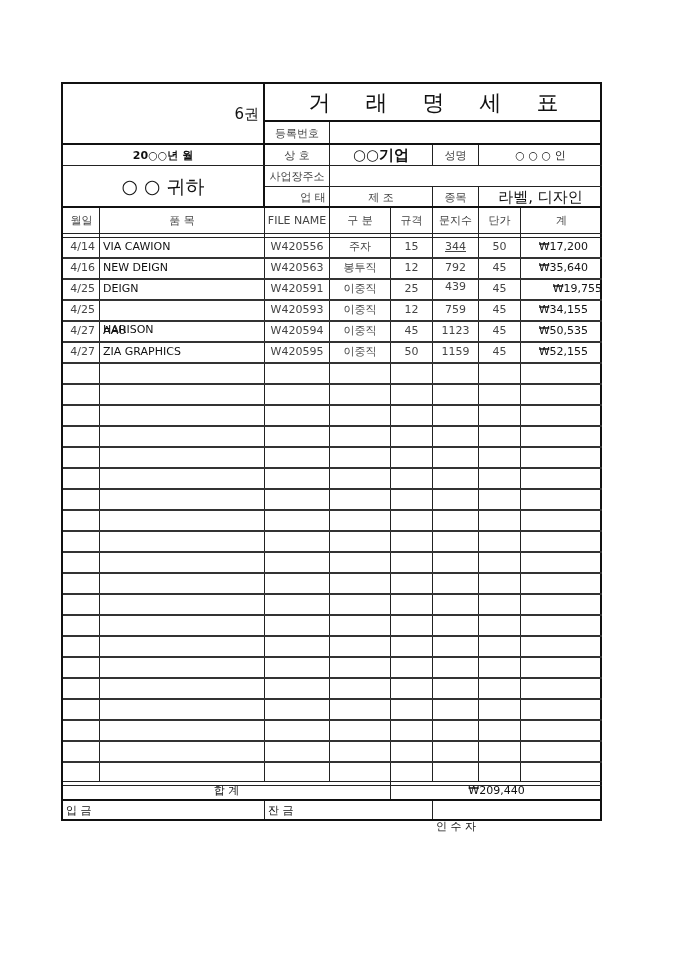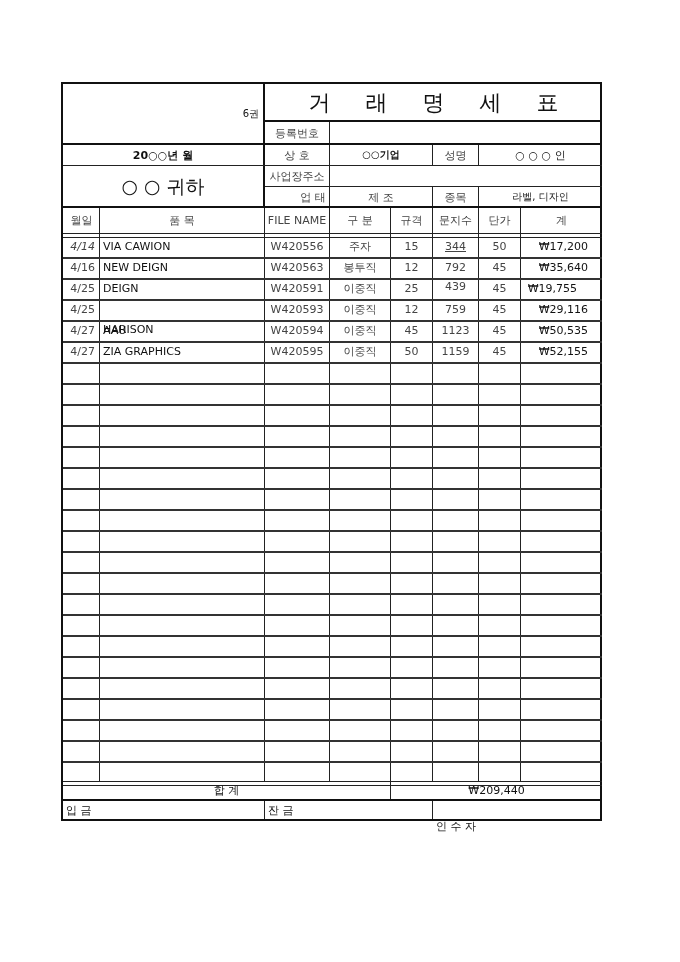--- a/index.html
+++ b/index.html
@@ -8,21 +8,21 @@
   .hl { position: absolute; height: 0; border-top: 1px solid #222; }
   .hl2 { position: absolute; height: 0; border-top: 2px solid #111; }
   .vl { position: absolute; width: 0; border-left: 1px solid #222; }
   .vl2 { position: absolute; width: 0; border-left: 2px solid #111; }
   .cell { position: absolute; display: flex; align-items: center; justify-content: center; box-sizing: border-box; font-size: 11px; white-space: nowrap; overflow: hidden; }
   .left { justify-content: flex-start; padding-left: 3px; }
   .right { justify-content: flex-end; padding-right: 4px; }
   .gray { color: #444; }
   .title { font-size: 22px; letter-spacing: 14px; padding-left: 14px; }
   .big { font-size: 19px; }
-  .med { font-size: 10px; }
+  .med { font-size: 15px; }
   .bold { font-weight: bold; }
   .dbl { position: absolute; height: 3px; border-top: 1px solid #222; border-bottom: 1px solid #222; box-sizing: content-box; }
 </style>
 </head>
 <body>
 
 <div class="sheet"></div>
 
 <div class="cell right med" style="left:63px;top:84px;width:200px;height:60px;">6권</div>
 
@@ -71,21 +71,21 @@
     <div class="cell gray" style="left:64px;top:208px;width:35px;height:25px;">월일</div>
     <div class="cell gray" style="left:100px;top:208px;width:164px;height:25px;">품      목</div>
     <div class="cell gray" style="left:265px;top:208px;width:64px;height:25px;">FILE NAME</div>
     <div class="cell gray" style="left:330px;top:208px;width:60px;height:25px;">구 분</div>
     <div class="cell gray" style="left:391px;top:208px;width:41px;height:25px;">규격</div>
     <div class="cell gray" style="left:433px;top:208px;width:45px;height:25px;">문지수</div>
     <div class="cell gray" style="left:479px;top:208px;width:41px;height:25px;">단가</div>
     <div class="cell gray" style="left:521px;top:208px;width:81px;height:25px;">계</div>
     <div class="dbl" style="left:63px;top:233px;width:539px;"></div>
     <div class="" style="position:absolute;left:63px;top:236px;width:539px;height:21px;"></div>
-    <div class="cell right gray" style="left:64px;top:236px;width:35px;height:21px;font-style:italic;">4/14</div>
+    <div class="cell right gray" style="left:64px;top:236px;width:35px;height:21px;">4/14</div>
     <div class="cell left" style="left:100px;top:236px;width:164px;height:21px;">VIA CAWION</div>
     <div class="cell  gray" style="left:265px;top:236px;width:64px;height:21px;">W420556</div>
     <div class="cell  gray" style="left:330px;top:236px;width:60px;height:21px;">주자</div>
     <div class="cell  gray" style="left:391px;top:236px;width:41px;height:21px;">15</div>
     <div class="cell  gray" style="left:433px;top:236px;width:45px;height:21px;text-decoration:underline;">344</div>
     <div class="cell  gray" style="left:479px;top:236px;width:41px;height:21px;">50</div>
     <div class="cell right" style="left:521px;top:236px;width:81px;height:21px;padding-right:14px;">₩17,200</div>
     <div class="hl" style="left:63px;top:257px;width:539px;border-top-width:2px;border-color:#333;"></div>
     <div class="" style="position:absolute;left:63px;top:257px;width:539px;height:21px;"></div>
     <div class="cell right gray" style="left:64px;top:257px;width:35px;height:21px;">4/16</div>
@@ -98,31 +98,31 @@
     <div class="cell right" style="left:521px;top:257px;width:81px;height:21px;padding-right:14px;">₩35,640</div>
     <div class="hl" style="left:63px;top:278px;width:539px;border-top-width:2px;border-color:#333;"></div>
     <div class="" style="position:absolute;left:63px;top:278px;width:539px;height:21px;"></div>
     <div class="cell right gray" style="left:64px;top:278px;width:35px;height:21px;">4/25</div>
     <div class="cell left" style="left:100px;top:278px;width:164px;height:21px;">DEIGN</div>
     <div class="cell  gray" style="left:265px;top:278px;width:64px;height:21px;">W420591</div>
     <div class="cell  gray" style="left:330px;top:278px;width:60px;height:21px;">이중직</div>
     <div class="cell  gray" style="left:391px;top:278px;width:41px;height:21px;">25</div>
     <div class="cell  gray" style="left:433px;top:278px;width:45px;height:16px;">439</div>
     <div class="cell  gray" style="left:479px;top:278px;width:41px;height:21px;">45</div>
-    <div class="cell right" style="left:521px;top:278px;width:81px;height:21px;padding-right:25px;">₩19,755</div>
+    <div class="cell right" style="left:521px;top:278px;width:81px;height:21px;padding-right:0;">₩19,755</div>
     <div class="hl" style="left:63px;top:299px;width:539px;border-top-width:2px;border-color:#333;"></div>
     <div class="" style="position:absolute;left:63px;top:299px;width:539px;height:21px;"></div>
     <div class="cell right gray" style="left:64px;top:299px;width:35px;height:21px;">4/25</div>
     <div class="cell left" style="left:100px;top:299px;width:164px;height:21px;margin-top:20px;">HARISON</div>
     <div class="cell  gray" style="left:265px;top:299px;width:64px;height:21px;">W420593</div>
     <div class="cell  gray" style="left:330px;top:299px;width:60px;height:21px;">이중직</div>
     <div class="cell  gray" style="left:391px;top:299px;width:41px;height:21px;">12</div>
     <div class="cell  gray" style="left:433px;top:299px;width:45px;height:21px;">759</div>
     <div class="cell  gray" style="left:479px;top:299px;width:41px;height:21px;">45</div>
-    <div class="cell right" style="left:521px;top:299px;width:81px;height:21px;padding-right:14px;">₩29,116</div>
+    <div class="cell right" style="left:521px;top:299px;width:81px;height:21px;padding-right:14px;">₩34,155</div>
     <div class="hl" style="left:63px;top:320px;width:539px;border-top-width:2px;border-color:#333;"></div>
     <div class="" style="position:absolute;left:63px;top:320px;width:539px;height:21px;"></div>
     <div class="cell right gray" style="left:64px;top:320px;width:35px;height:21px;">4/27</div>
     <div class="cell left" style="left:100px;top:320px;width:164px;height:21px;">AAU</div>
     <div class="cell  gray" style="left:265px;top:320px;width:64px;height:21px;">W420594</div>
     <div class="cell  gray" style="left:330px;top:320px;width:60px;height:21px;">이중직</div>
     <div class="cell  gray" style="left:391px;top:320px;width:41px;height:21px;">45</div>
     <div class="cell  gray" style="left:433px;top:320px;width:45px;height:21px;">1123</div>
     <div class="cell  gray" style="left:479px;top:320px;width:41px;height:21px;">45</div>
     <div class="cell right" style="left:521px;top:320px;width:81px;height:21px;padding-right:14px;">₩50,535</div>

